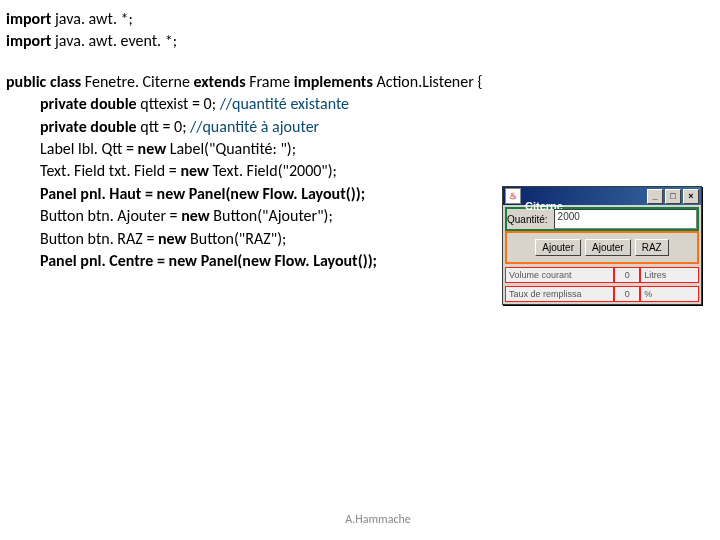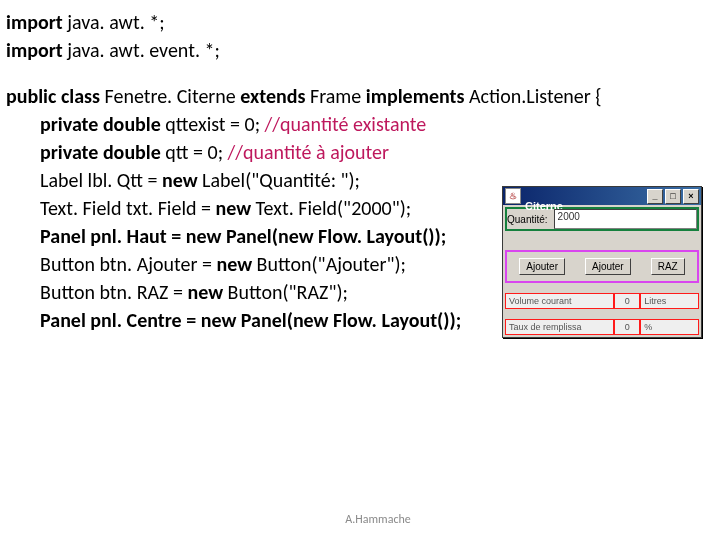--- a/index.html
+++ b/index.html
@@ -7,26 +7,26 @@
     padding: 0;
     width: 720px;
     height: 540px;
     font-family: Calibri, Arial, sans-serif;
     background: #fff;
     position: relative;
     overflow: hidden;
   }
   .slide {
     padding: 8px 6px 0 6px;
-    font-size: 20px;
+    font-size: 16px;
     line-height: 1.4;
     color: #000;
   }
   .kw { font-weight: bold; }
-  .comment { color: #be185d; }
+  .comment { color: #0c4a6e; }
   .indent { padding-left: 34px; display: block; }
   .footer {
     position: absolute;
     bottom: 14px;
     left: 18px;
     width: 100%;
     text-align: center;
     font-size: 12px;
     color: #8a8a8a;
   }
@@ -84,38 +84,38 @@
     flex: 1;
     height: 16px;
     background: #fff;
     border: 1px solid #808080;
     border-top-color:#404040; border-left-color:#404040;
     font-size: 10px;
     padding: 1px 3px;
     color:#333;
   }
   .row-btns {
-    border: 2px solid #d946ef;
-    margin-top: 19px;
+    border: 2px solid #f97316;
+    margin-top: 0;
     padding: 6px 4px;
     display: flex;
-    gap: 20px;
+    gap: 4px;
     justify-content: center;
     background: #d8d4cc;
   }
   .btn3d {
     padding: 2px 6px;
     background: #d8d4cc;
     border: 1px solid #fff;
     border-right-color:#404040; border-bottom-color:#404040;
     font-size: 10px;
   }
   .row-info {
     display: flex;
-    margin-top: 10px;
+    margin-top: 3px;
     border-radius: 8px;
   }
   .cell {
     border: 1px solid #ff1a1a;
     background: #efefef;
     font-size: 9px;
     padding: 2px 3px;
     color:#555;
   }
   .cell.a { flex: 2; }

